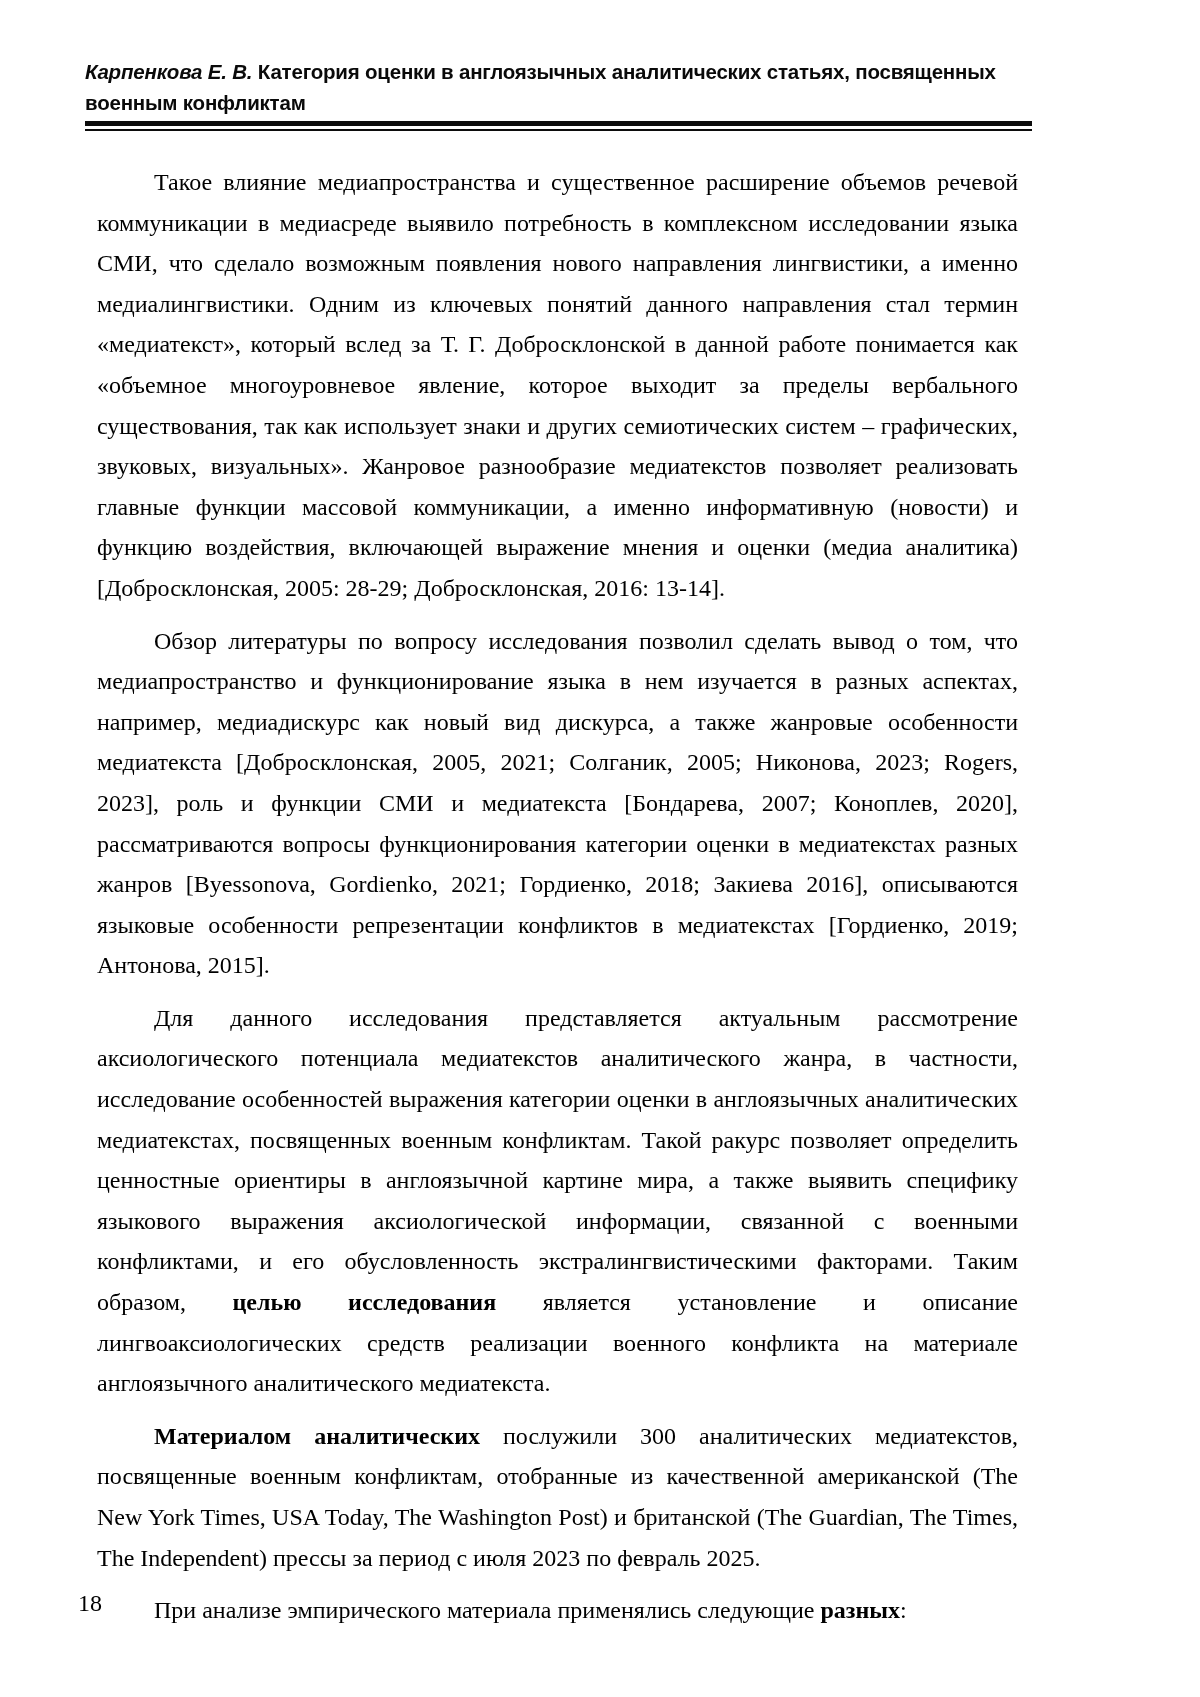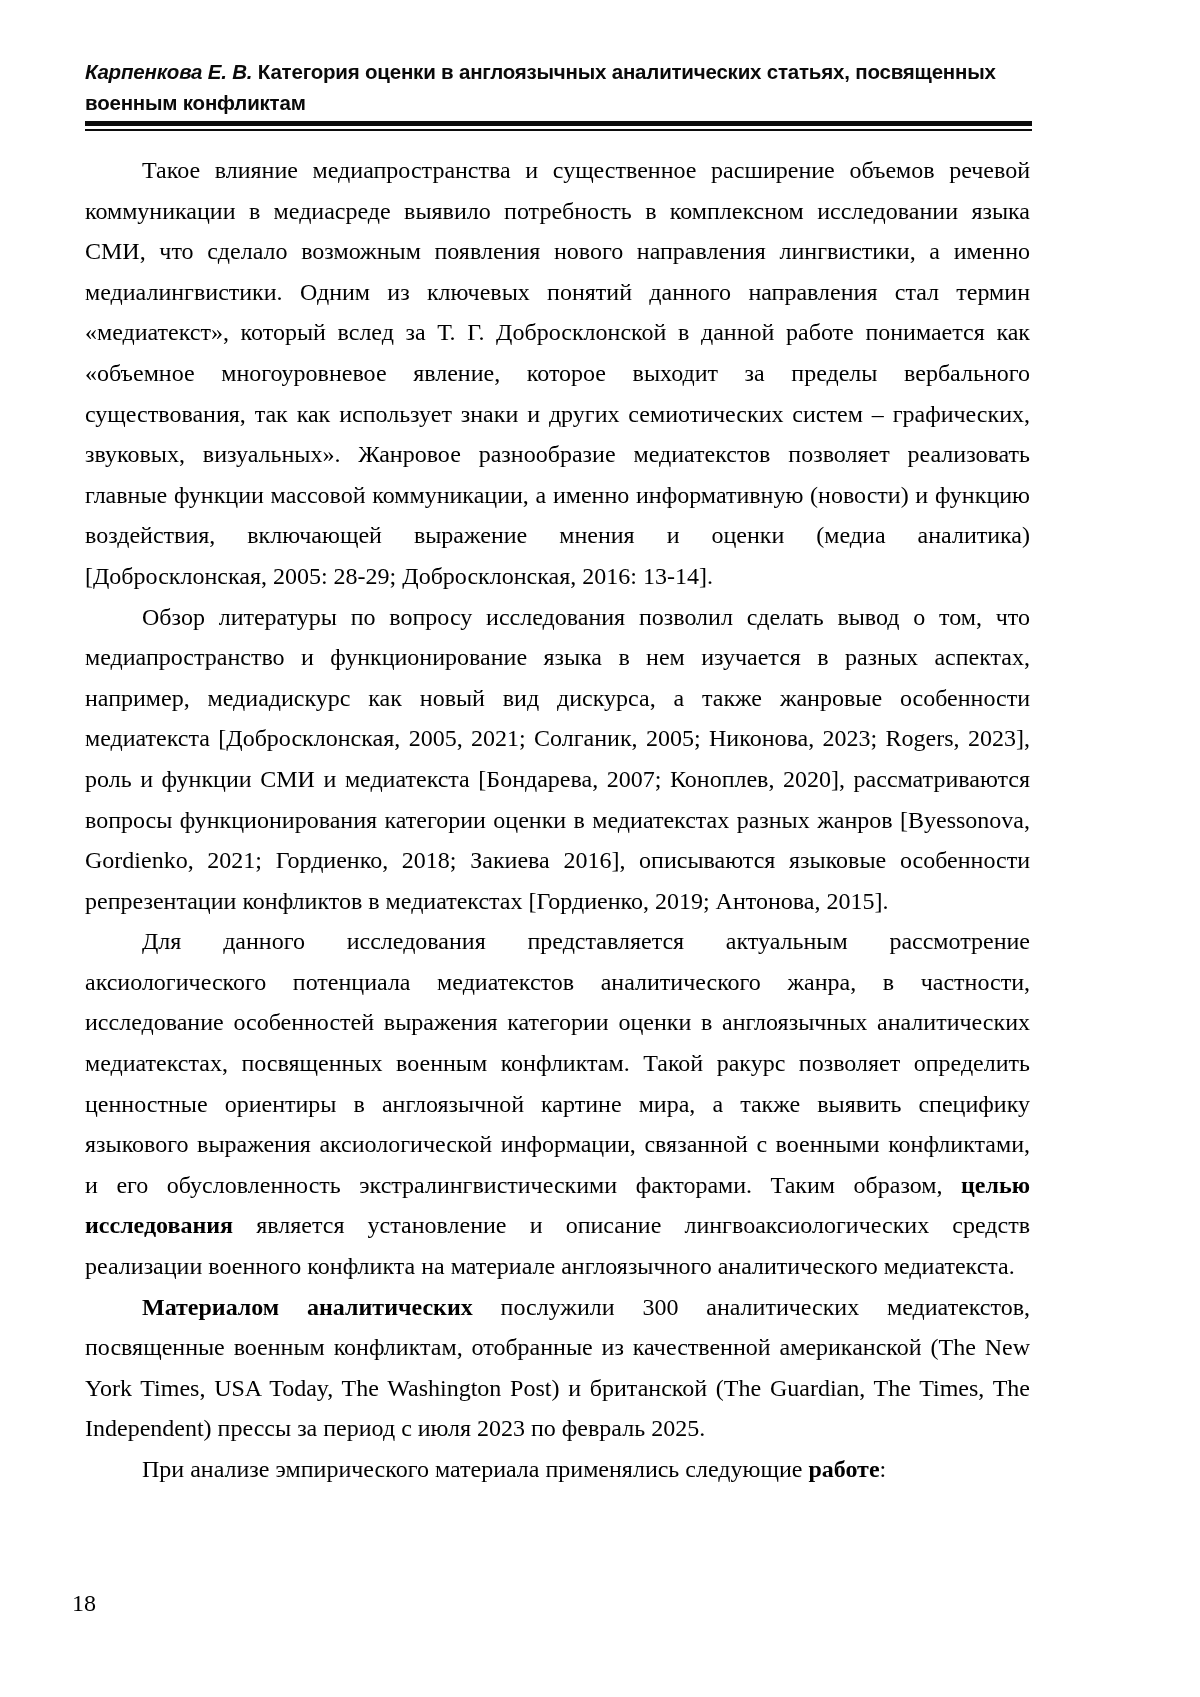--- a/index.html
+++ b/index.html
@@ -43,46 +43,46 @@
     left: 85px;
     top: 150px;
     width: 945px;
     font-family: "Liberation Serif", serif;
     font-size: 24px;
     line-height: 40.6px;
     text-align: justify;
     color: #000000;
   }
   .par {
-    margin: 0;
+    margin: 12px;
     text-indent: 57px;
   }
   .run-bold   { font-weight: 700; }
   .run-italic { font-style: italic; }
   .page-number {
     position: absolute;
-    left: 72px;
+    left: 78px;
     top: 1590px;
     font-family: "Liberation Serif", serif;
     font-size: 24px;
     color: #000000;
   }
 </style>
 </head>
 <body>
 
 <div class="page">
 
   <div class="running-header"><span class="run-bold run-italic">Карпенкова Е. В.</span><span class="run-bold"> Категория оценки в англоязычных аналитических статьях, посвященных военным конфликтам</span></div>
 
   <div class="header-rule"></div>
 
   <div class="content">
     <p class="par"><span>Такое влияние медиапространства и существенное расширение объемов речевой коммуникации в медиасреде выявило потребность в комплексном исследовании языка СМИ, что сделало возможным появления нового направления лингвистики, а именно медиалингвистики. Одним из ключевых понятий данного направления стал термин «медиатекст», который вслед за Т. Г. Добросклонской в данной работе понимается как «объемное многоуровневое явление, которое выходит за пределы вербального существования, так как использует знаки и других семиотических систем – графических, звуковых, визуальных». Жанровое разнообразие медиатекстов позволяет реализовать главные функции массовой коммуникации, а именно информативную (новости) и функцию воздействия, включающей выражение мнения и оценки (медиа аналитика) [Добросклонская, 2005: 28-29; Добросклонская, 2016: 13-14].</span></p>
     <p class="par"><span>Обзор литературы по вопросу исследования позволил сделать вывод о том, что медиапространство и функционирование языка в нем изучается в разных аспектах, например, медиадискурс как новый вид дискурса, а также жанровые особенности медиатекста [Добросклонская, 2005, 2021; Солганик, 2005; Никонова, 2023; Rogers, 2023],  роль и функции СМИ и медиатекста [Бондарева, 2007; Коноплев, 2020], рассматриваются вопросы функционирования категории оценки в медиатекстах разных жанров [Byessonova, Gordienko, 2021; Гордиенко, 2018; Закиева 2016], описываются языковые особенности репрезентации конфликтов в медиатекстах [Гордиенко, 2019; Антонова, 2015].</span></p>
     <p class="par"><span>Для данного исследования представляется актуальным рассмотрение аксиологического потенциала медиатекстов аналитического жанра, в частности, исследование особенностей выражения категории оценки в англоязычных аналитических медиатекстах, посвященных военным конфликтам. Такой ракурс позволяет определить ценностные ориентиры в англоязычной картине мира, а также выявить специфику языкового выражения аксиологической информации, связанной с военными конфликтами, и его обусловленность экстралингвистическими факторами. Таким образом, </span><span class="run-bold">целью исследования</span><span> является установление и описание лингвоаксиологических средств реализации военного конфликта на материале англоязычного аналитического медиатекста.</span></p>
     <p class="par"><span class="run-bold">Материалом аналитических</span><span> послужили 300 аналитических медиатекстов, посвященные военным конфликтам, отобранные из качественной американской (The New York Times, USA Today, The Washington Post) и британской (The Guardian, The Times, The Independent) прессы за период с июля 2023 по февраль 2025.</span></p>
-    <p class="par"><span>При анализе эмпирического материала применялись следующие </span><span class="run-bold">работе</span><span>:</span></p>
+    <p class="par"><span>При анализе эмпирического материала применялись следующие </span><span class="run-bold">разных</span><span>:</span></p>
   </div>
 
   <div class="page-number">18</div>
 
 </div>
 
 </body></html>

